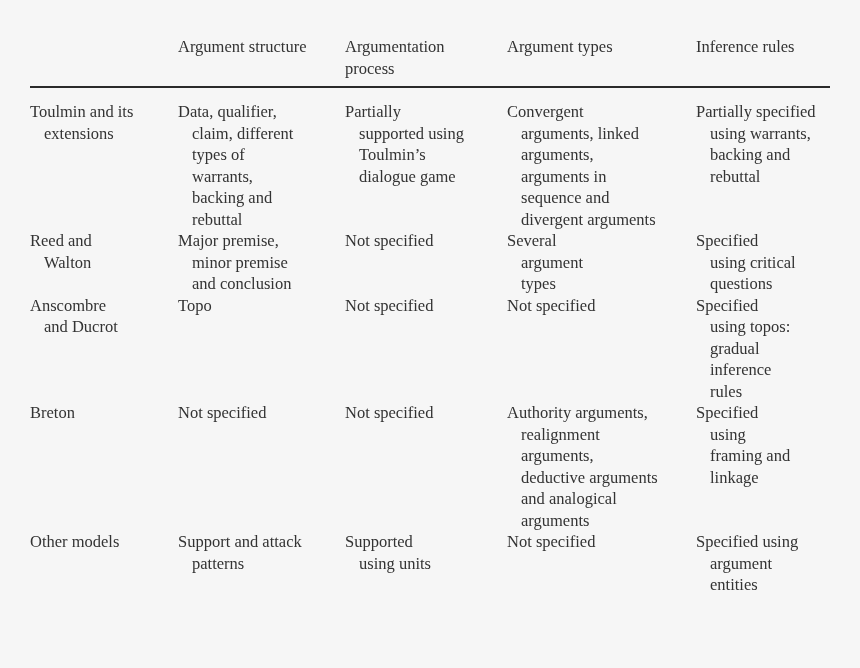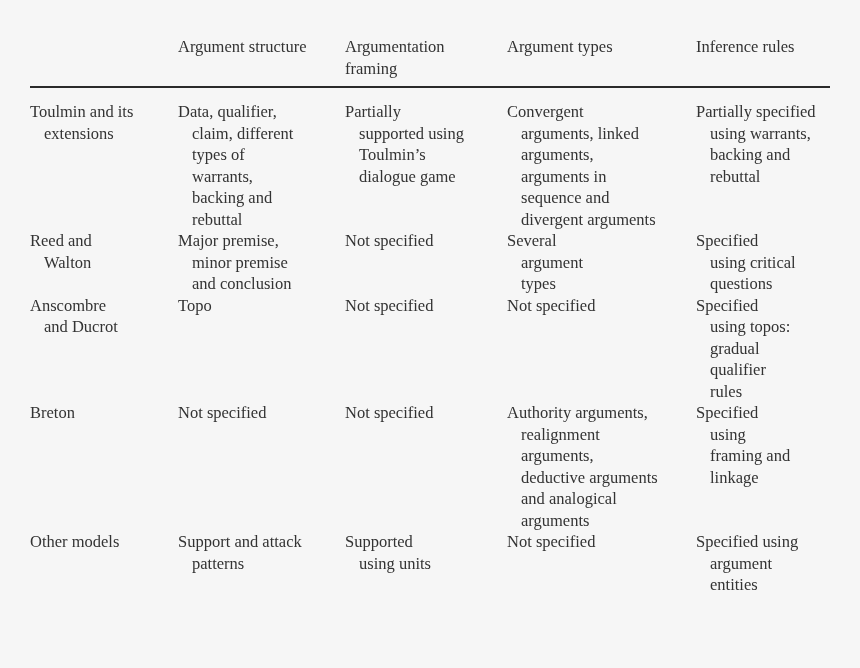--- a/index.html
+++ b/index.html
@@ -68,21 +68,21 @@
     <thead>
       <tr>
         <th>
           <span class="cell-line"></span>
         </th>
         <th>
           <span class="cell-line">Argument structure</span>
         </th>
         <th>
           <span class="cell-line">Argumentation</span>
-          <span class="cell-line">framing</span>
+          <span class="cell-line">process</span>
         </th>
         <th>
           <span class="cell-line">Argument types</span>
         </th>
         <th>
           <span class="cell-line">Inference rules</span>
         </th>
       </tr>
     </thead>
     <tbody>
@@ -158,21 +158,21 @@
         <td>
           <span class="cell-line">Not specified</span>
         </td>
         <td>
           <span class="cell-line">Not specified</span>
         </td>
         <td>
           <span class="cell-line">Specified</span>
           <span class="cell-line cont">using topos:</span>
           <span class="cell-line cont">gradual</span>
-          <span class="cell-line cont">qualifier</span>
+          <span class="cell-line cont">inference</span>
           <span class="cell-line cont">rules</span>
         </td>
       </tr>
 
       <tr>
         <td>
           <span class="cell-line">Breton</span>
         </td>
         <td>
           <span class="cell-line">Not specified</span>

